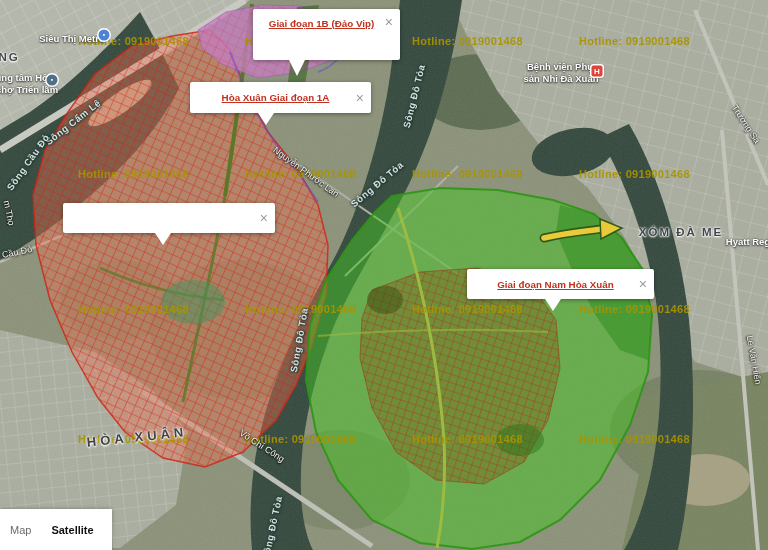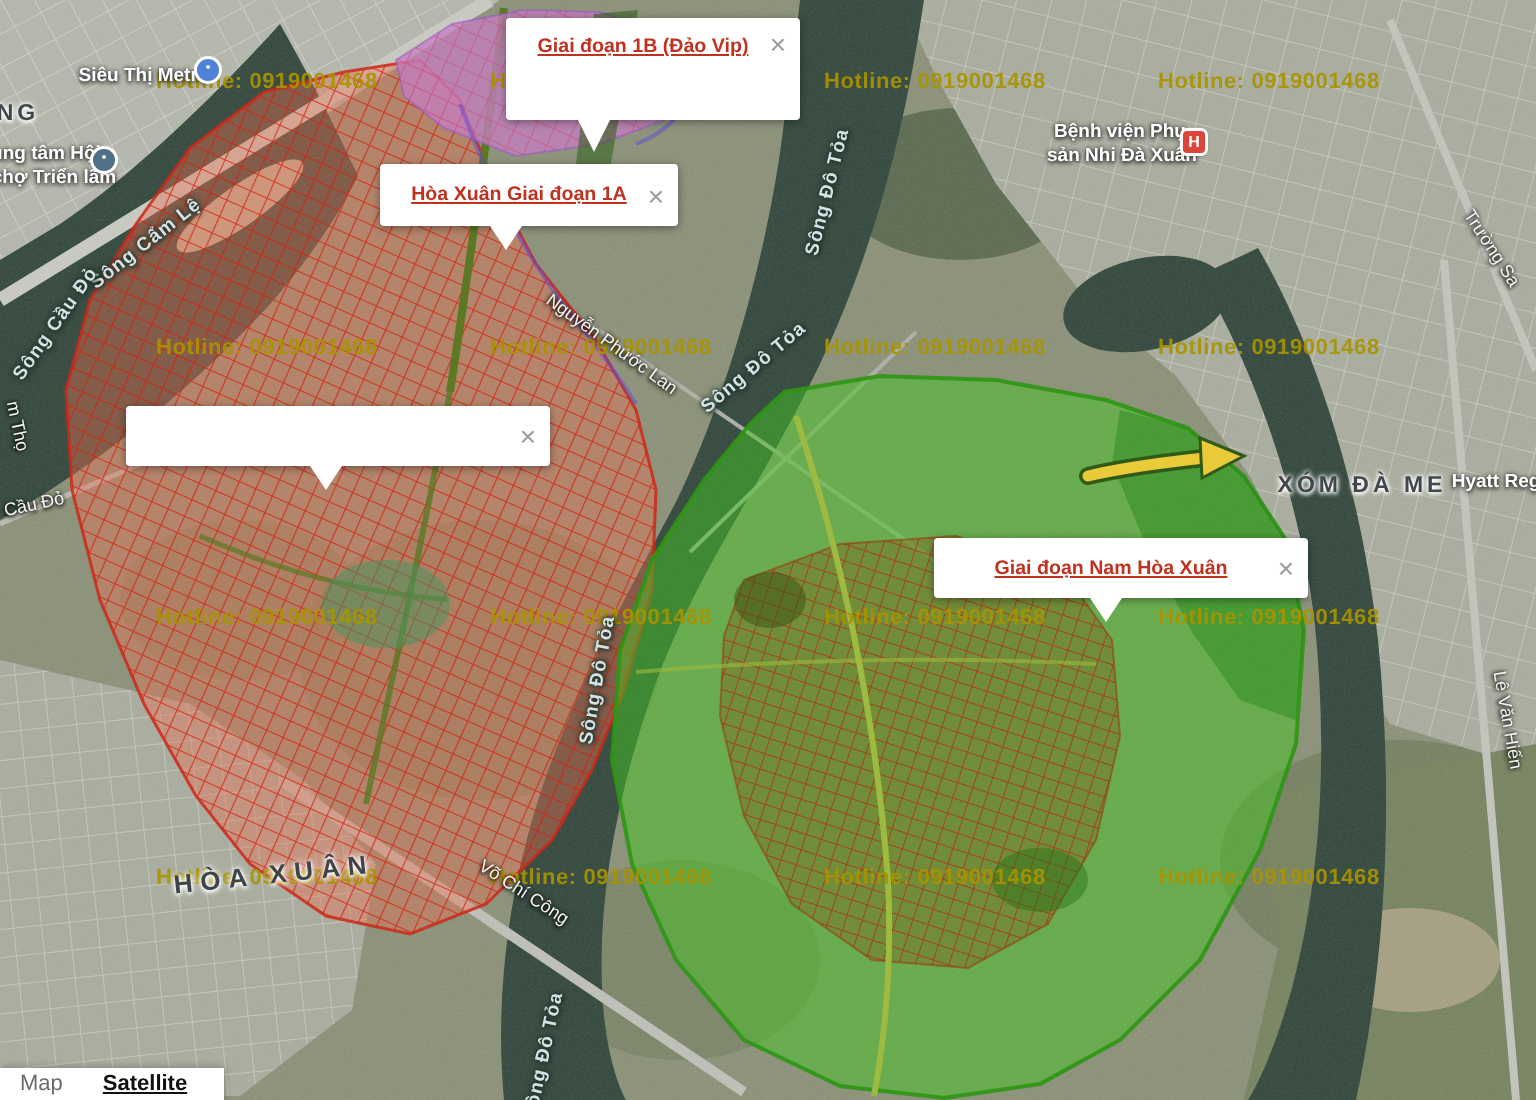--- a/index.html
+++ b/index.html
@@ -42,26 +42,26 @@
   .iw-top{align-items:flex-start;padding-top:9px;}
   .iw-link{font-weight:bold;font-size:9.8px;color:#c0311f;
       text-decoration:underline;white-space:nowrap;}
   .iw-close{position:absolute;top:50%;right:7px;transform:translateY(-50%);
       color:#9a9a9a;font-size:14px;line-height:1;cursor:pointer;}
   .iw-top .iw-close{top:6px;transform:none;}
   .iw-tail{position:absolute;width:0;height:0;bottom:-12px;
       border-left:8px solid transparent;border-right:8px solid transparent;
       border-top:12px solid #fff;transform:translateX(-50%);}
   
-  #maptype{position:absolute;left:0;bottom:0;z-index:6;width:112px;height:16px;
+  #maptype{position:absolute;left:0;bottom:0;z-index:6;width:112px;height:41px;
       background:#fff;display:flex;align-items:center;
       box-shadow:0 0 4px rgba(0,0,0,.3);}
   .mt-btn{font-size:11px;color:#6b6b6b;padding:0 10px;background:none;border:none;
       font-family:"Liberation Sans",sans-serif;cursor:pointer;height:100%;}
-  .mt-btn.sel{color:#111;font-weight:bold;text-decoration:underline;}
+  .mt-btn.sel{color:#111;font-weight:bold;}
 </style>
 </head>
 <body>
 
 <div class="stage">
 
   <svg width="768" height="550" viewBox="0 0 768 550">
     <defs>
       <pattern id="cityA" width="15" height="15" patternUnits="userSpaceOnUse" patternTransform="rotate(-28)">
         <path d="M0 0H15M0 0V15" stroke="rgba(245,245,240,.38)" stroke-width="1"></path>
@@ -189,42 +189,42 @@
       <div class="mlabel water" style="left: 28px; top: 162px; transform: translate(-50%, -50%) rotate(-55deg);">Sông Cầu Đỏ</div>
       <div class="mlabel road" style="left: 9px; top: 213px; transform: translate(-50%, -50%) rotate(78deg);">m Thọ</div>
       <div class="mlabel road" style="left: 17px; top: 252px; transform: translate(-50%, -50%) rotate(-12deg);">Cầu Đỏ</div>
       <div class="mlabel water" style="left: 414px; top: 96px; transform: translate(-50%, -50%) rotate(-76deg);">Sông Đô Tỏa</div>
       <div class="mlabel water" style="left: 377px; top: 184px; transform: translate(-50%, -50%) rotate(-40deg);">Sông Đô Tỏa</div>
       <div class="mlabel water" style="left: 299px; top: 340px; transform: translate(-50%, -50%) rotate(-80deg);">Sông Đô Tỏa</div>
       <div class="mlabel water" style="left: 272px; top: 528px; transform: translate(-50%, -50%) rotate(-78deg);">Sông Đô Tỏa</div>
       <div class="mlabel road" style="left: 306px; top: 172px; transform: translate(-50%, -50%) rotate(36deg);">Nguyễn Phước Lan</div>
       <div class="mlabel locality-lg" style="left: 137px; top: 437px; transform: translate(-50%, -50%) rotate(-6deg);">HÒA XUÂN</div>
       <div class="mlabel road" style="left: 262px; top: 446px; transform: translate(-50%, -50%) rotate(33deg);">Võ Chí Công</div>
-      <div class="mlabel locality" style="left: 681px; top: 243px; transform: translate(-50%, -50%) rotate(0deg);">XÓM ĐÀ ME</div>
+      <div class="mlabel locality" style="left: 681px; top: 232px; transform: translate(-50%, -50%) rotate(0deg);">XÓM ĐÀ ME</div>
       <div class="mlabel place" style="left: 748px; top: 241px; transform: translate(-50%, -50%) rotate(0deg);">Hyatt Reg</div>
       <div class="mlabel place" style="left: 793px; top: 251px; transform: translate(-50%, -50%) rotate(0deg);">Re</div>
       <div class="mlabel place" style="left: 560px; top: 66px; transform: translate(-50%, -50%) rotate(0deg);">Bệnh viện Phụ</div>
       <div class="mlabel place" style="left: 561px; top: 78px; transform: translate(-50%, -50%) rotate(0deg);">sản Nhi Đà Xuân</div>
       <div class="mlabel road" style="left: 746px; top: 124px; transform: translate(-50%, -50%) rotate(57deg);">Trường Sa</div>
       <div class="mlabel road" style="left: 754px; top: 360px; transform: translate(-50%, -50%) rotate(80deg);">Lê Văn Hiến</div>
     </div>
 
   <div class="layer" id="poiicons">
       <div class="poi-icon shopping-icon" style="left: 104px; top: 35px; background: rgb(77, 130, 214);">▪</div>
       <div class="poi-icon exhibition-icon" style="left: 52px; top: 80px; background: rgb(79, 112, 134);">▪</div>
       <div class="poi-icon hospital-icon" style="left: 597px; top: 71px; background: rgb(219, 69, 60);">H</div>
     </div>
 
   <div class="layer" id="infowindows">
       <div class="iw iw-top" style="left: 253px; top: 9px; width: 147px; height: 51px;">
         <span class="iw-link" style="color: rgb(192, 49, 31);">Giai đoạn 1B (Đảo Vip)</span>
         <span class="iw-close">×</span>
         <span class="iw-tail" style="left: 30%; border-top-width: 16px; bottom: -16px;"></span>
       </div>
-      <div class="iw" style="left: 190px; top: 82px; width: 149px; height: 31px;">
+      <div class="iw" style="left: 190px; top: 82px; width: 181px; height: 31px;">
         <span class="iw-link" style="color: rgb(192, 49, 31);">Hòa Xuân Giai đoạn 1A</span>
         <span class="iw-close">×</span>
         <span class="iw-tail" style="left: 42%; border-top-width: 12px; bottom: -12px;"></span>
       </div>
       <div class="iw" style="left: 63px; top: 203px; width: 212px; height: 30px;">
         <span class="iw-close">×</span>
         <span class="iw-tail" style="left: 47%; border-top-width: 12px; bottom: -12px;"></span>
       </div>
       <div class="iw" style="left: 467px; top: 269px; width: 187px; height: 30px;">
         <span class="iw-link" style="color: rgb(192, 49, 31);">Giai đoạn Nam Hòa Xuân</span>

